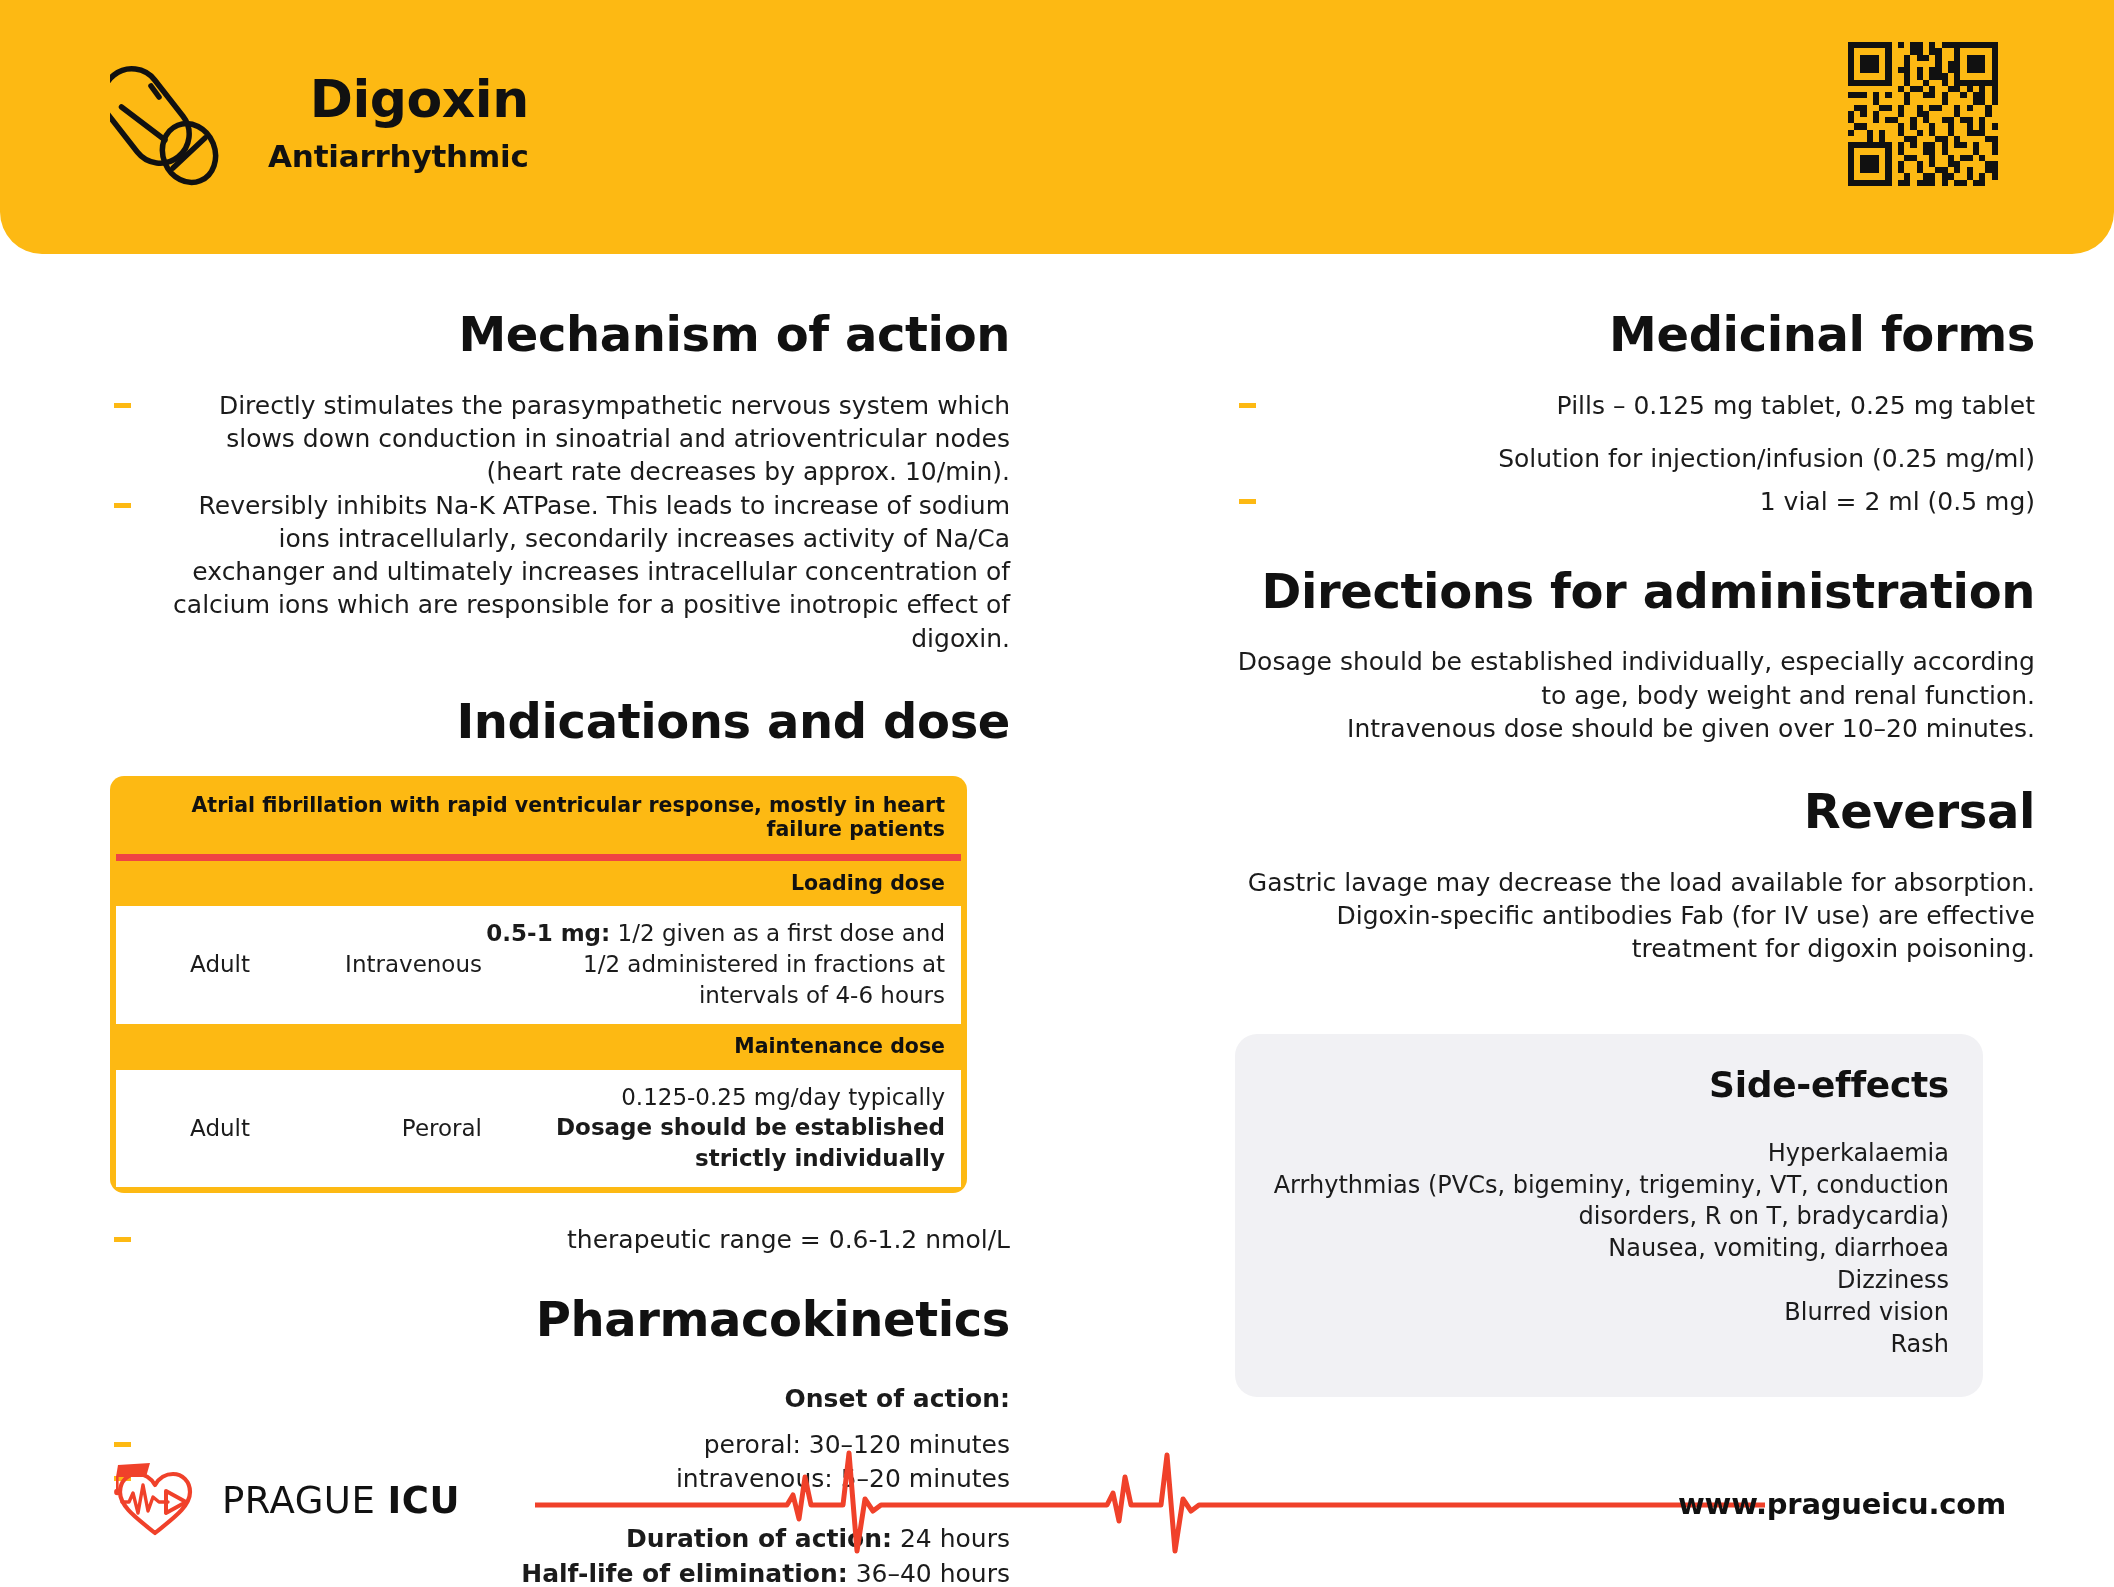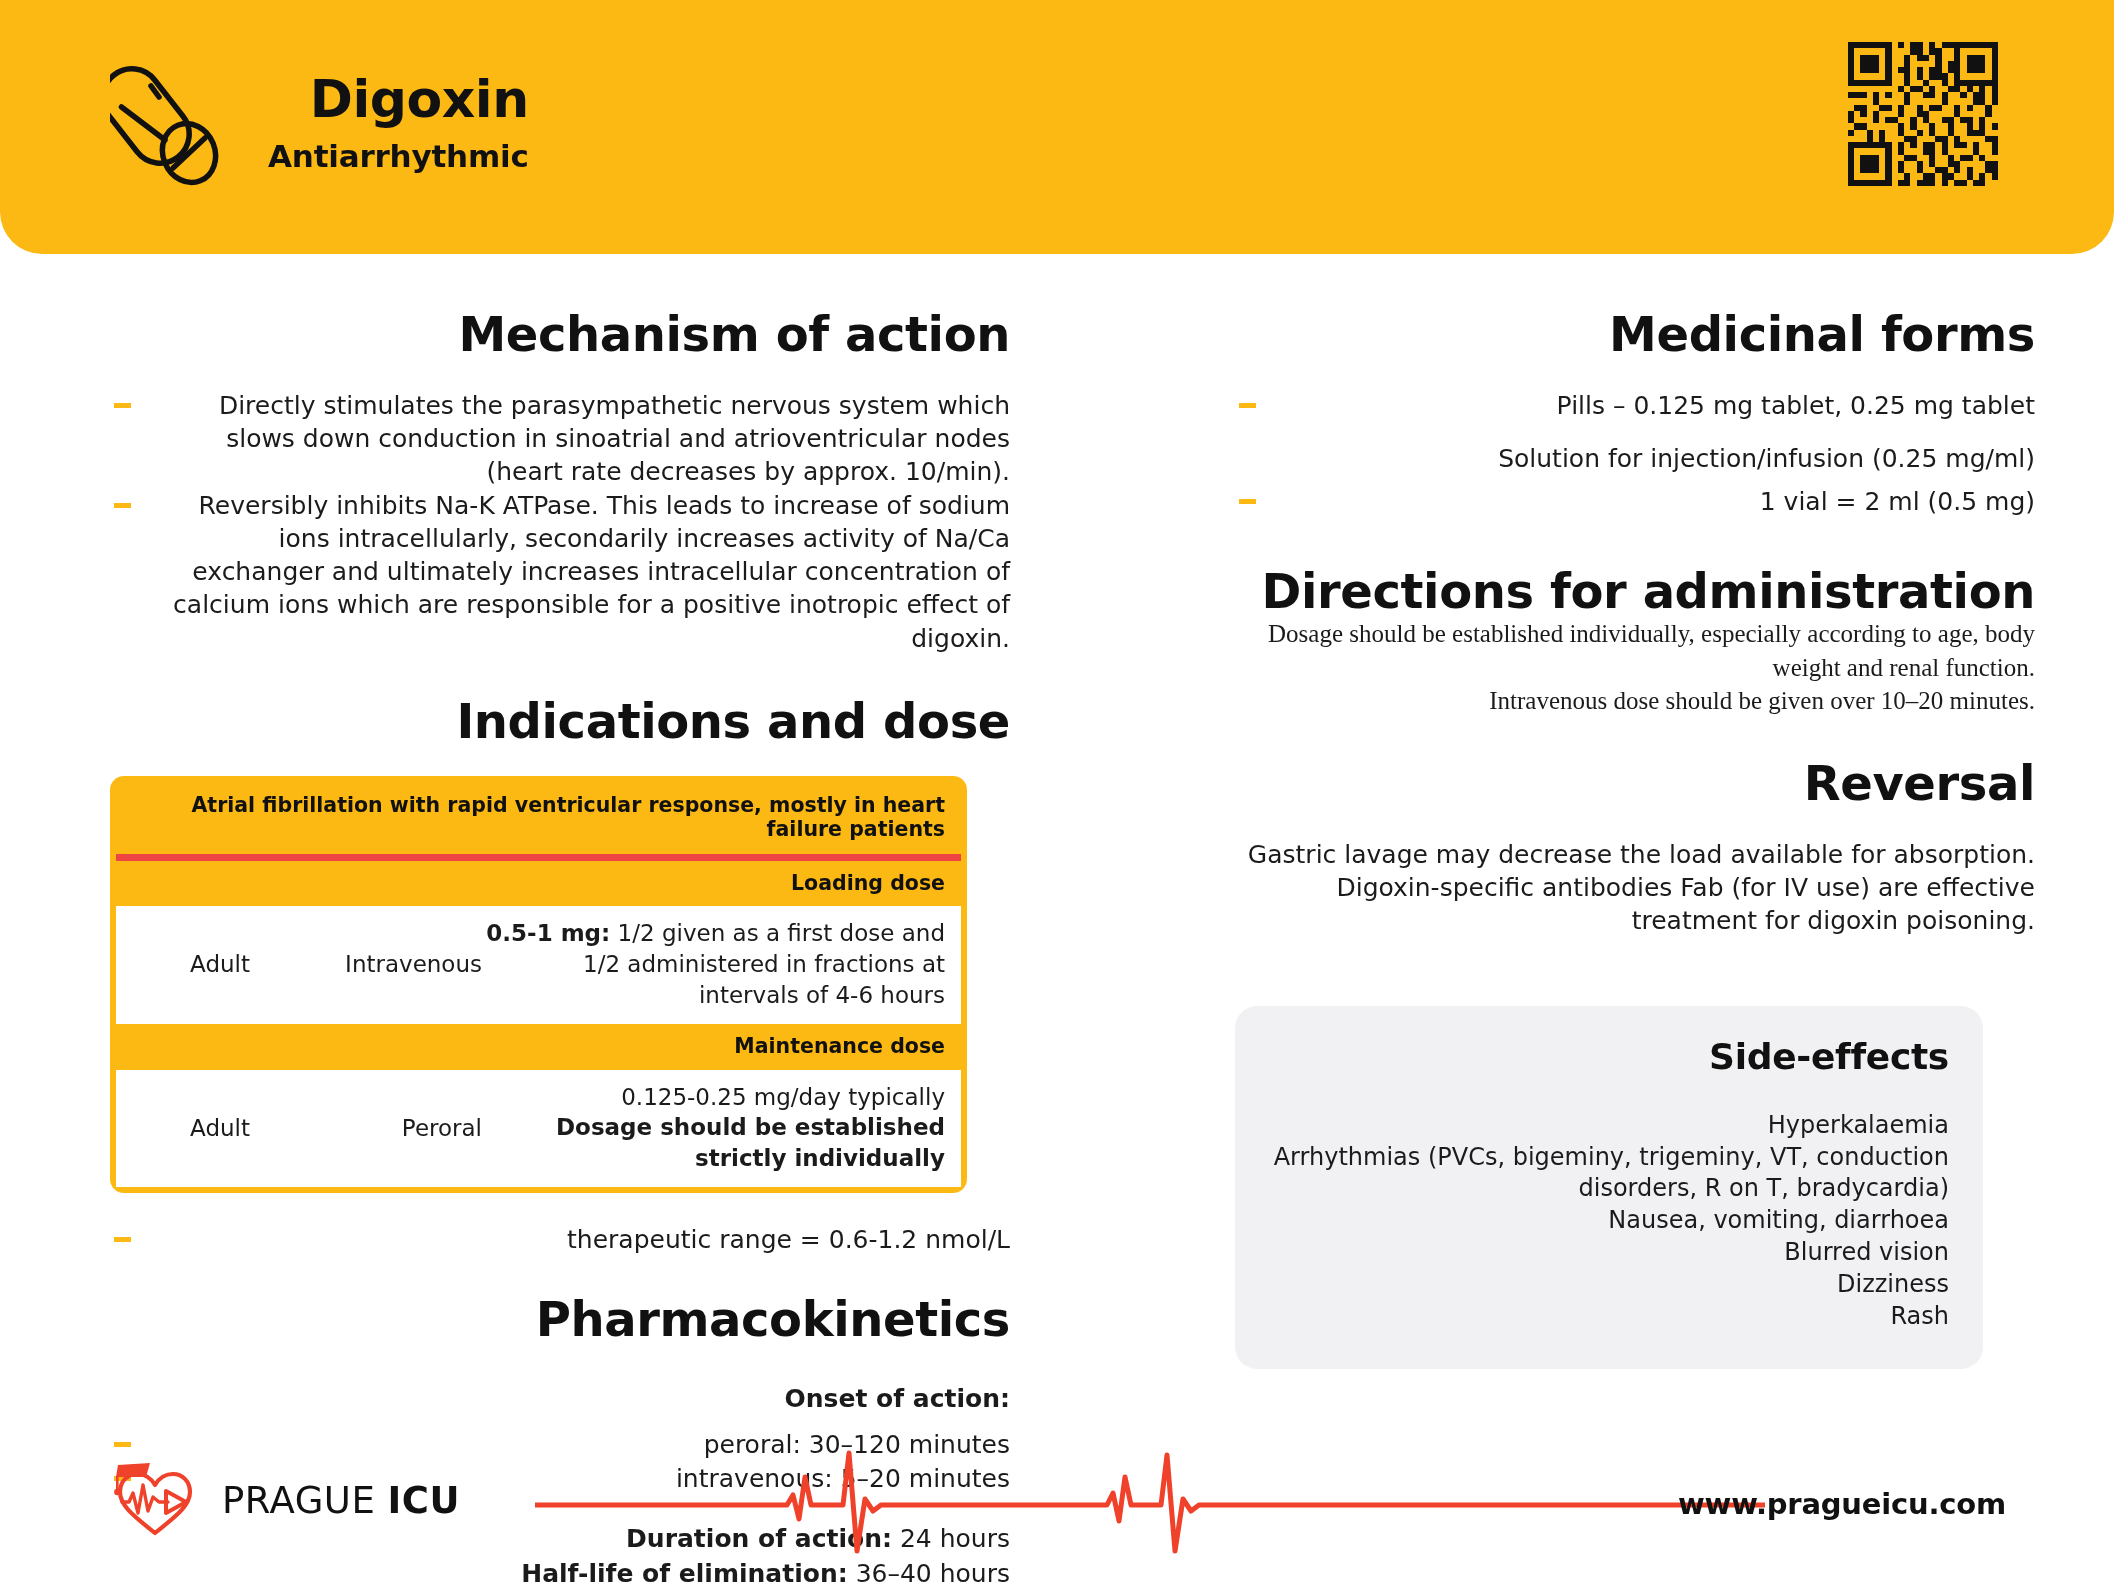--- a/index.html
+++ b/index.html
@@ -439,39 +439,39 @@
           <span>Solution for injection/infusion (0.25 mg/ml)</span>
         </li>
         <li style="margin-top:10px;">
           <span class="dash-mark"></span>
           <span>1 vial = 2 ml (0.5 mg)</span>
         </li>
       </ul>
 
       <h2 class="section" style="margin-top:46px;">Directions for administration</h2>
 
-      <div class="para" style="font-family:Liberation Serif, serif;">
+      <div class="para" style="margin-top:28px;">
         <div>Dosage should be established individually, especially according to age, body weight and renal function.</div>
         <div>Intravenous dose should be given over 10–20 minutes.</div>
       </div>
 
       <h2 class="section" style="margin-top:40px;">Reversal</h2>
 
       <div class="para" style="margin-top:28px;">
         <div>Gastric lavage may decrease the load available for absorption.</div>
         <div>Digoxin-specific antibodies Fab (for IV use) are effective treatment for digoxin poisoning.</div>
       </div>
 
       <div class="side-box" style="margin-top:68px;">
         <div class="side-title">Side-effects</div>
         <div class="side-line">Hyperkalaemia</div>
         <div class="side-line">Arrhythmias (PVCs, bigeminy, trigeminy, VT, conduction disorders, R on T, bradycardia)</div>
         <div class="side-line">Nausea, vomiting, diarrhoea</div>
+        <div class="side-line">Dizziness</div>
         <div class="side-line">Blurred vision</div>
-        <div class="side-line">Dizziness</div>
         <div class="side-line">Rash</div>
       </div>
     </div>
   </div>
 
   <div class="footer">
     <div class="logo-wrap">
       <svg class="logo-mark" viewBox="0 0 90 78">
         <g fill="none" stroke="#F0412A" stroke-width="4.2" stroke-linejoin="round" stroke-linecap="round">
           <path d="M45 72 C28 58 10 46 10 31 C10 20 18 13 27 13 C34 13 41 17 45 24 C49 17 56 13 63 13 C72 13 80 20 80 31 C80 46 62 58 45 72 Z"></path>

